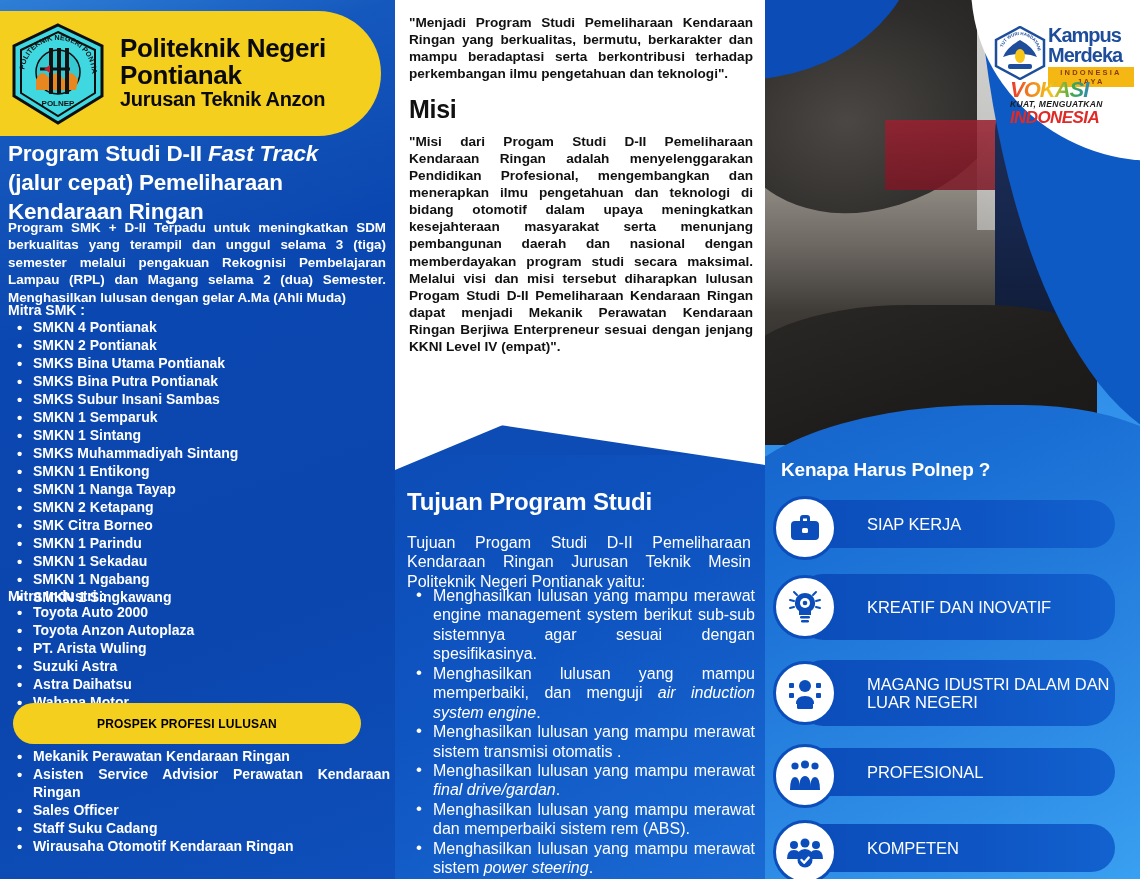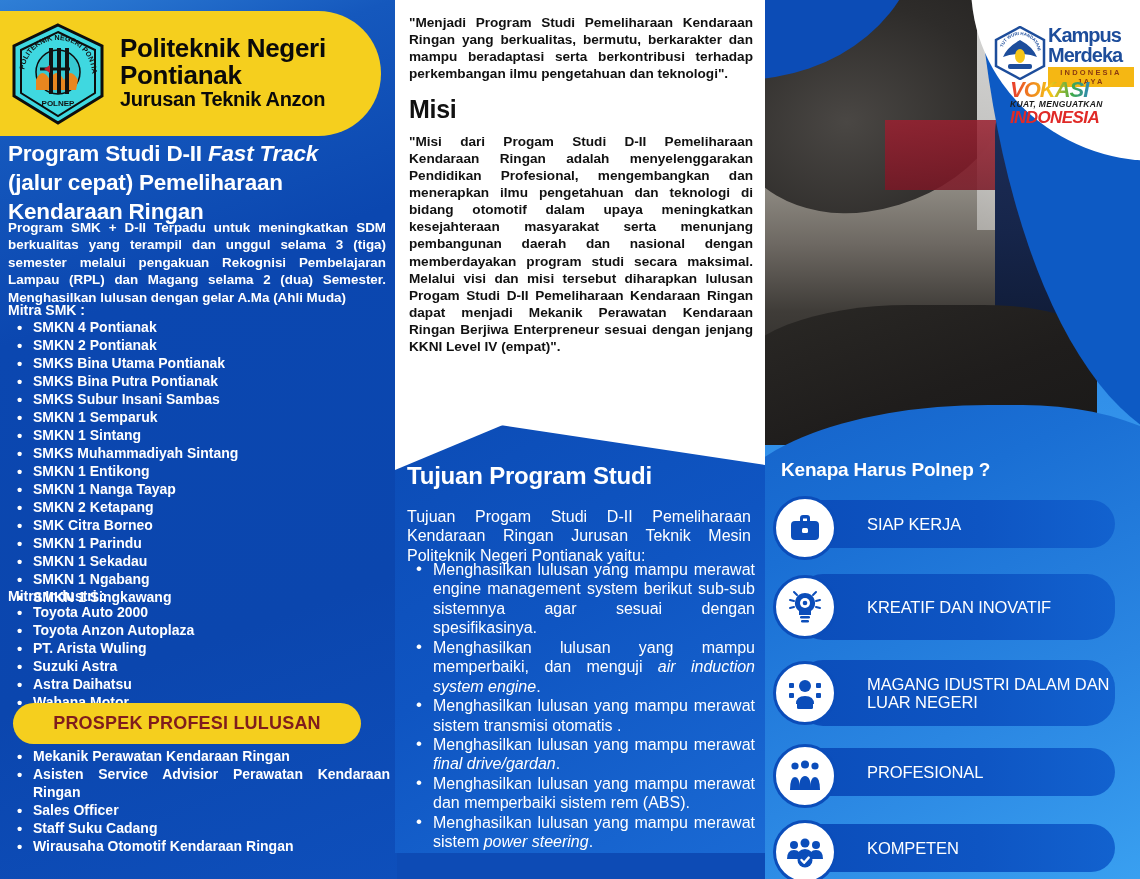--- a/index.html
+++ b/index.html
@@ -54,21 +54,21 @@
   ul.blue-list li::before {
     content:"•"; position:absolute; left:9px; top:-1px; font-size:15px;
   }
   .smk-list { position:absolute; left:8px; top:319px; width:378px; }
   .ind-list { position:absolute; left:8px; top:604px; width:378px; }
 
   .prospek-btn {
     position:absolute; left:13px; top:703px; width:348px; height:41px;
     background:#f5cf1e; border-radius:22px;
     display:flex; align-items:center; justify-content:center;
-    color:#7f1d1d; font-weight:bold; font-size:18px; letter-spacing:0.2px;
+    color:#000000; font-weight:bold; font-size:12px; letter-spacing:0.2px;
   }
   .prospek-list { position:absolute; left:8px; top:748px; width:382px; }
   .prospek-list li { font-size:14px; line-height:1.29; text-align:justify; }
 
   
   .white-panel {
     position:absolute; left:395px; top:0; width:370px; height:465px;
     background:#ffffff;
     clip-path:polygon(0 0, 100% 0, 100% 100%, 100% 100%, 0 88%);
   }
@@ -85,21 +85,21 @@
 
   
   .white-curve {
     position:absolute; left:395px; top:395px; width:180px; height:75px;
     background:#fff;
     clip-path:polygon(0 0, 100% 0, 0 100%);
   }
 
   
   .tujuan-wrap {
-    position:absolute; left:395px; top:429px; width:370px; height:424px;
+    position:absolute; left:395px; top:455px; width:370px; height:424px;
     background:linear-gradient(150deg,#0c4cb6 0%,#0f55c2 45%,#1a6ad4 100%);
   }
   .tujuan-h {
     position:absolute; left:12px; top:33px; width:350px;
     color:#ffffff; font-weight:bold; font-size:24px; letter-spacing:-0.2px;
   }
   .tujuan-p {
     position:absolute; left:12px; top:78px; width:344px;
     color:#ffffff; font-size:16px; line-height:1.21; text-align:justify;
   }

